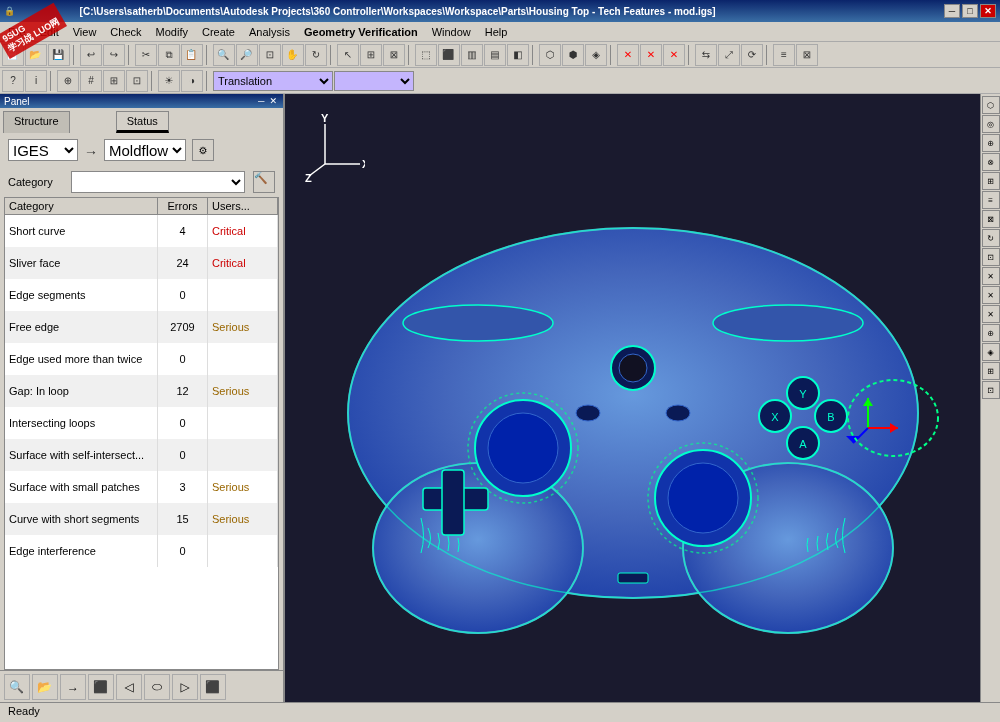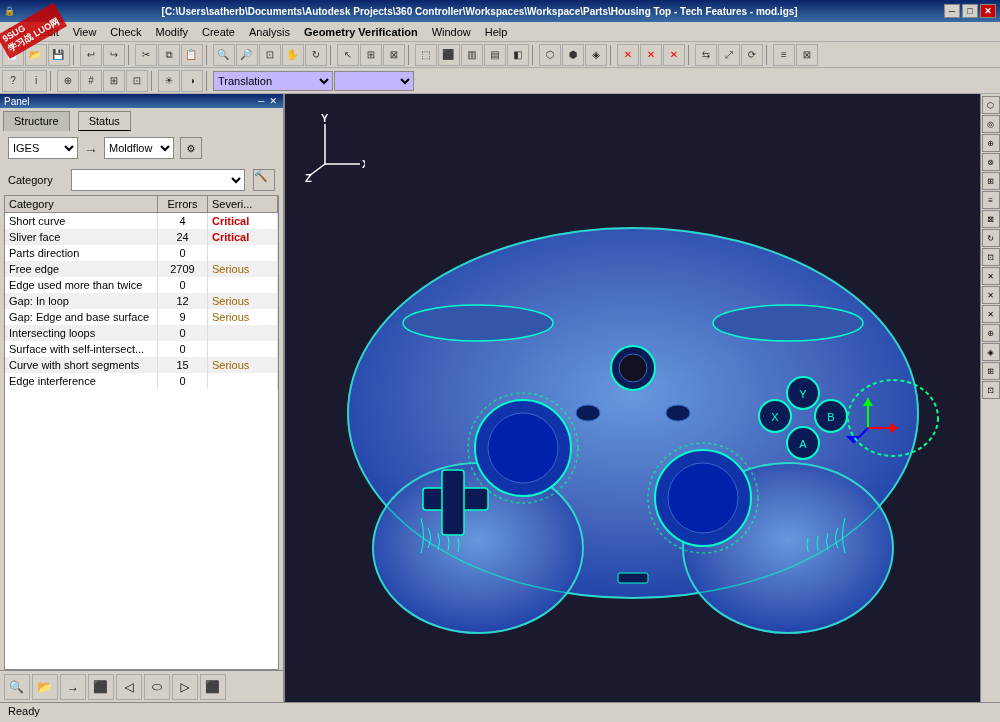--- a/index.html
+++ b/index.html
@@ -10,21 +10,21 @@
       height: 22px;
       background: linear-gradient(to bottom, #0a246a, #3a6ea5);
       display: flex;
       align-items: center;
       justify-content: space-between;
       padding: 0 4px;
       color: white;
       font-size: 11px;
       font-weight: bold;
     }
-    #title-bar-text { flex: 1; text-align: center; font-size: 11px; }
+    #title-bar-text { flex: 1; text-align: left; font-size: 11px; }
     #title-bar-controls { display: flex; gap: 2px; }
     .title-btn {
       width: 16px; height: 14px;
       background: #d4d0c8;
       border: 1px solid #888;
       font-size: 9px;
       display: flex; align-items: center; justify-content: center;
       cursor: pointer; color: black;
     }
 
@@ -127,47 +127,48 @@
       justify-content: space-between;
     }
     #panel-titlebar-controls { display: flex; gap: 1px; }
     .panel-btn { font-size: 9px; color: white; cursor: pointer; padding: 0 2px; }
 
     
     #panel-tabs {
       display: flex;
       background: #d4d0c8;
       padding: 3px 3px 0;
-      gap: 8px;
+      gap: 14px;
     }
     .tab {
       padding: 3px 10px;
       font-size: 11px;
       border: 1px solid #888;
       border-bottom: none;
       cursor: pointer;
       background: #c0bdb5;
     }
     .tab.active {
       background: #d4d0c8;
-      border-bottom: 1px solid #000000;
+      border-bottom: 3px solid #000000;
       position: relative;
       z-index: 1;
+      margin-left: 32px;
     }
 
     
     #conversion-row {
       display: flex;
       align-items: center;
       padding: 6px 8px;
       gap: 6px;
     }
     .conv-select {
       height: 22px;
-      font-size: 11px;
+      font-size: 15px;
       background: white;
       border: 1px solid #888;
       min-width: 70px;
     }
     .arrow-label { font-size: 14px; color: #333; }
     .icon-btn {
       width: 22px; height: 22px;
       background: #d4d0c8;
       border: 1px solid #888;
       display: flex; align-items: center; justify-content: center;
@@ -214,26 +215,26 @@
     }
     thead th {
       text-align: left;
       padding: 2px 4px;
       border-right: 1px solid #888;
       border-bottom: 1px solid #888;
       font-weight: normal;
     }
     tbody tr:nth-child(even) { background: #f0f0f0; }
     tbody td {
-      padding: 2px 4px;
+      padding: 10px 4px;
       border-right: 1px solid #ddd;
     }
     .td-errors { text-align: center; width: 50px; }
     .td-severity { width: 70px; }
-    .critical { color: #cc0000; font-weight: bold; }
+    .critical { color: #cc0000; font-weight: normal; }
     .serious { color: #996600; }
 
     
     #panel-bottom {
       height: 32px;
       background: #d4d0c8;
       border-top: 1px solid #888;
       display: flex;
       align-items: center;
       padding: 2px 4px;
@@ -431,68 +432,68 @@
       </select>
       <div class="cat-btn">🔨</div>
     </div>
 
     <div id="error-table">
       <table>
         <thead>
           <tr>
             <th>Category</th>
             <th class="td-errors">Errors</th>
-            <th class="td-severity">Severi...</th>
+            <th class="td-severity">Users...</th>
           </tr>
         </thead>
         <tbody id="error-tbody">
         <tr>
       <td>Short curve</td>
       <td class="td-errors">4</td>
       <td class="td-severity critical">Critical</td>
     </tr>
             <tr>
       <td>Sliver face</td>
       <td class="td-errors">24</td>
       <td class="td-severity critical">Critical</td>
     </tr>
             <tr>
-      <td>Parts direction</td>
+      <td>Edge segments</td>
       <td class="td-errors">0</td>
       <td class="td-severity "></td>
     </tr>
             <tr>
       <td>Free edge</td>
       <td class="td-errors">2709</td>
       <td class="td-severity serious">Serious</td>
     </tr>
             <tr>
       <td>Edge used more than twice</td>
       <td class="td-errors">0</td>
       <td class="td-severity "></td>
     </tr>
             <tr>
       <td>Gap: In loop</td>
       <td class="td-errors">12</td>
       <td class="td-severity serious">Serious</td>
     </tr>
             <tr>
-      <td>Gap: Edge and base surface</td>
-      <td class="td-errors">9</td>
-      <td class="td-severity serious">Serious</td>
-    </tr>
-            <tr>
       <td>Intersecting loops</td>
       <td class="td-errors">0</td>
       <td class="td-severity "></td>
     </tr>
             <tr>
       <td>Surface with self-intersect...</td>
       <td class="td-errors">0</td>
       <td class="td-severity "></td>
+    </tr>
+            <tr>
+      <td>Surface with small patches</td>
+      <td class="td-errors">3</td>
+      <td class="td-severity serious">Serious</td>
     </tr>
             <tr>
       <td>Curve with short segments</td>
       <td class="td-errors">15</td>
       <td class="td-severity serious">Serious</td>
     </tr>
             <tr>
       <td>Edge interference</td>
       <td class="td-errors">0</td>
       <td class="td-severity "></td>

